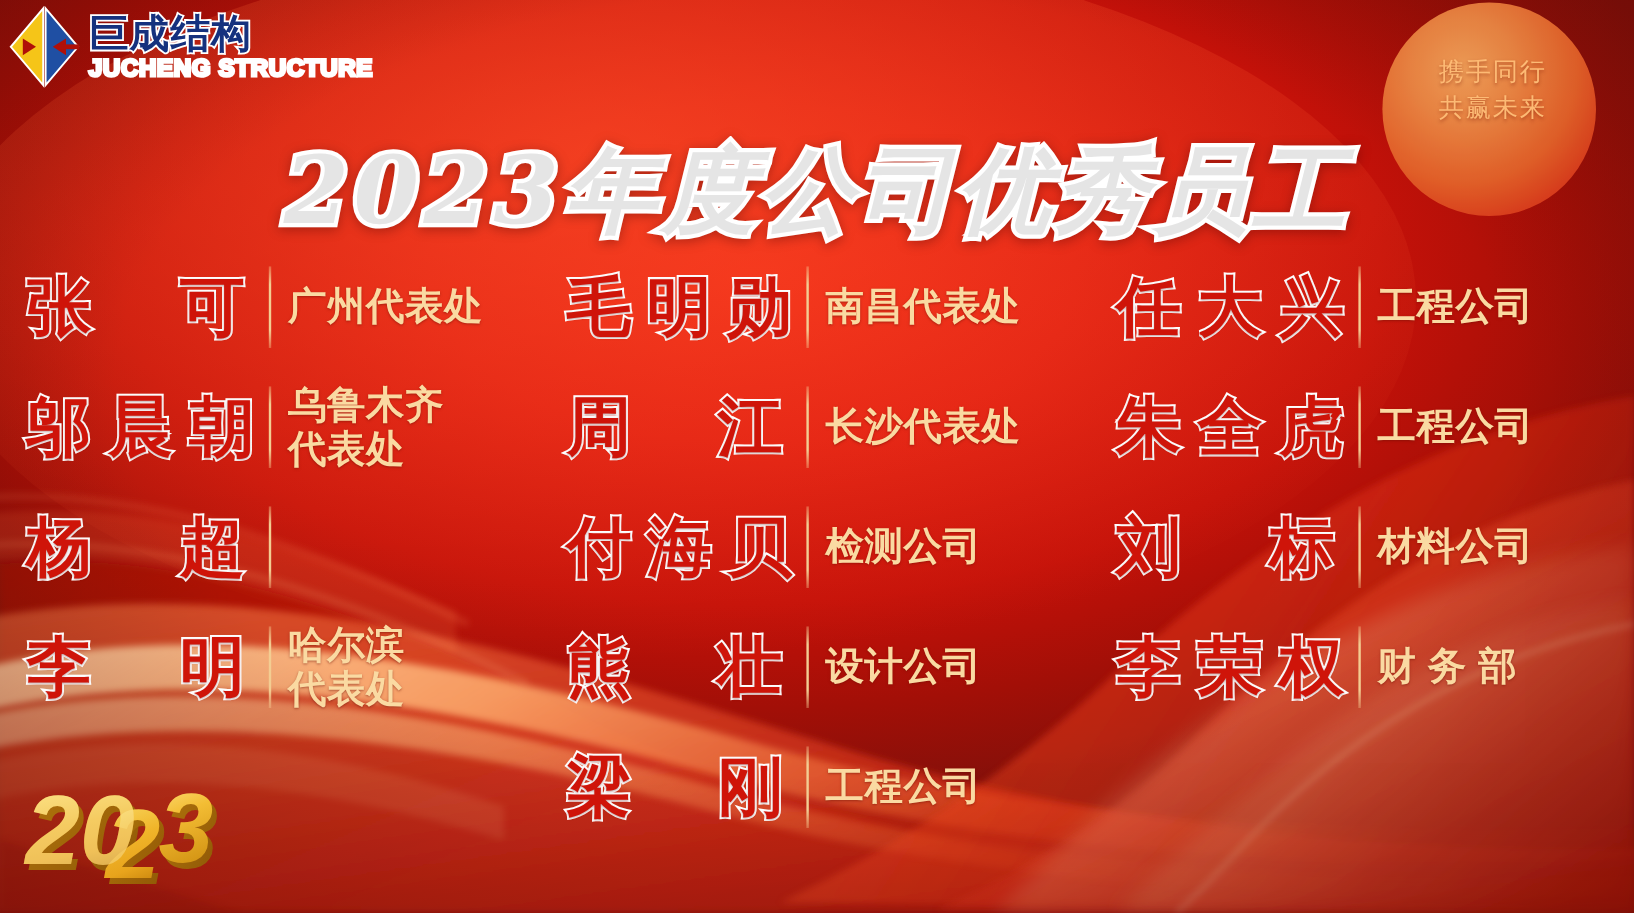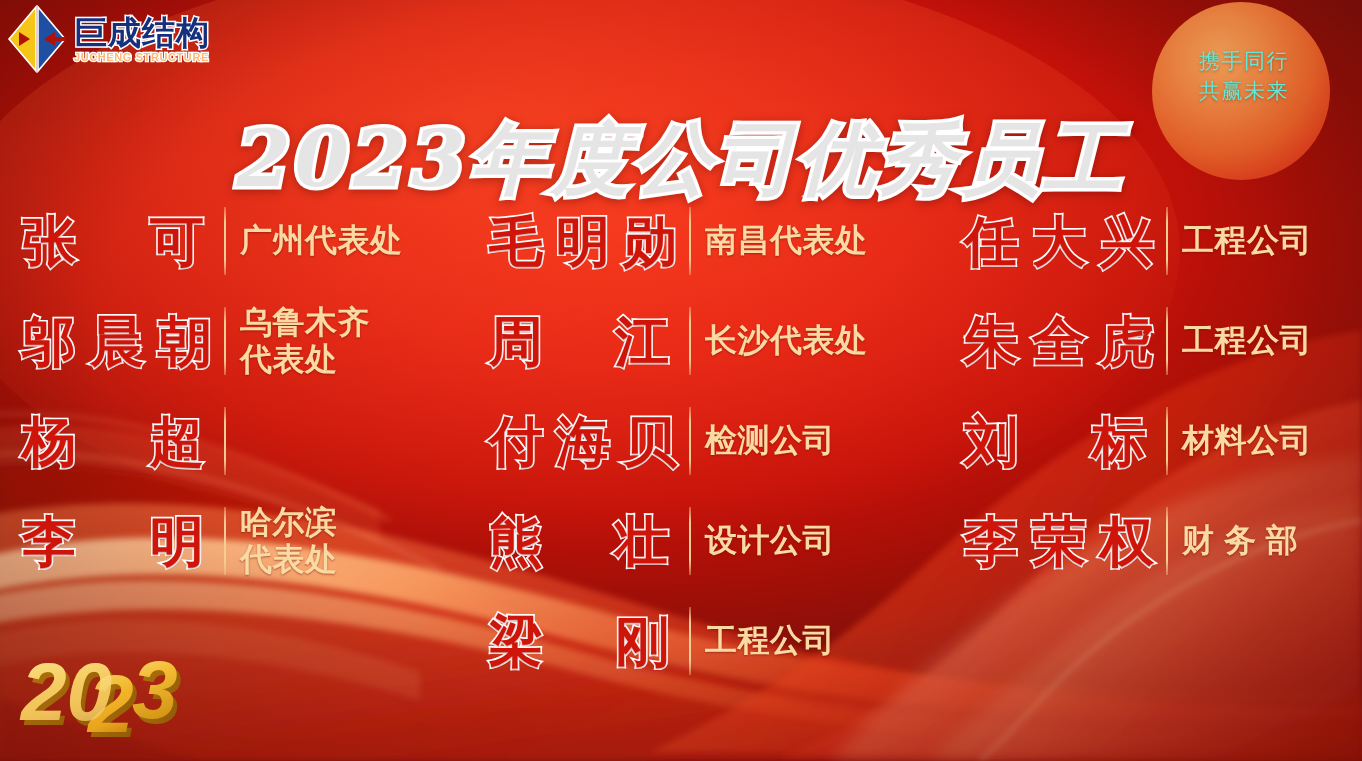--- a/index.html
+++ b/index.html
@@ -60,36 +60,36 @@
     font-size: 33px;
     font-weight: 700;
     letter-spacing: 1px;
     color: #15317e;
     -webkit-text-stroke: 3px #ffffff;
     paint-order: stroke fill;
     text-shadow: 0 1px 0 rgba(255,255,255,.5);
   }
   .logo-en {
     margin-top: 3px;
-    font-size: 11px;
+    font-size: 20px;
     font-weight: 700;
     letter-spacing: .6px;
-    color: #fdba74;
+    color: #ffffff;
     -webkit-text-stroke: 2.6px #ffffff;
     paint-order: stroke fill;
   }
 
   
   .slogan {
     position: absolute;
     left: 1178px;
     top: 46px;
     width: 132px;
     text-align: center;
-    color: #5eead4;
+    color: #fdba74;
     font-size: 21px;
     font-weight: 400;
     line-height: 1.42;
     letter-spacing: 1.5px;
     text-shadow: 0 1px 3px rgba(120,20,8,.45);
   }
 
   
   .title {
     position: absolute;
@@ -106,26 +106,25 @@
     -webkit-text-stroke: 7px #ffffff;
     paint-order: stroke fill;
     filter: drop-shadow(0 2px 5px rgba(60,0,0,.35));
     white-space: nowrap;
   }
 
   
   .grid {
     position: absolute;
     left: 0;
-    top: 191px;
+    top: 206px;
     width: 1362px;
     height: 520px;
     display: grid;
     grid-template-columns: 456px 452px 454px;
-    gap: 17px;
   }
   .col {
     position: relative;
   }
   .row {
     display: flex;
     align-items: center;
     height: 100px;
     box-sizing: border-box;
   }

